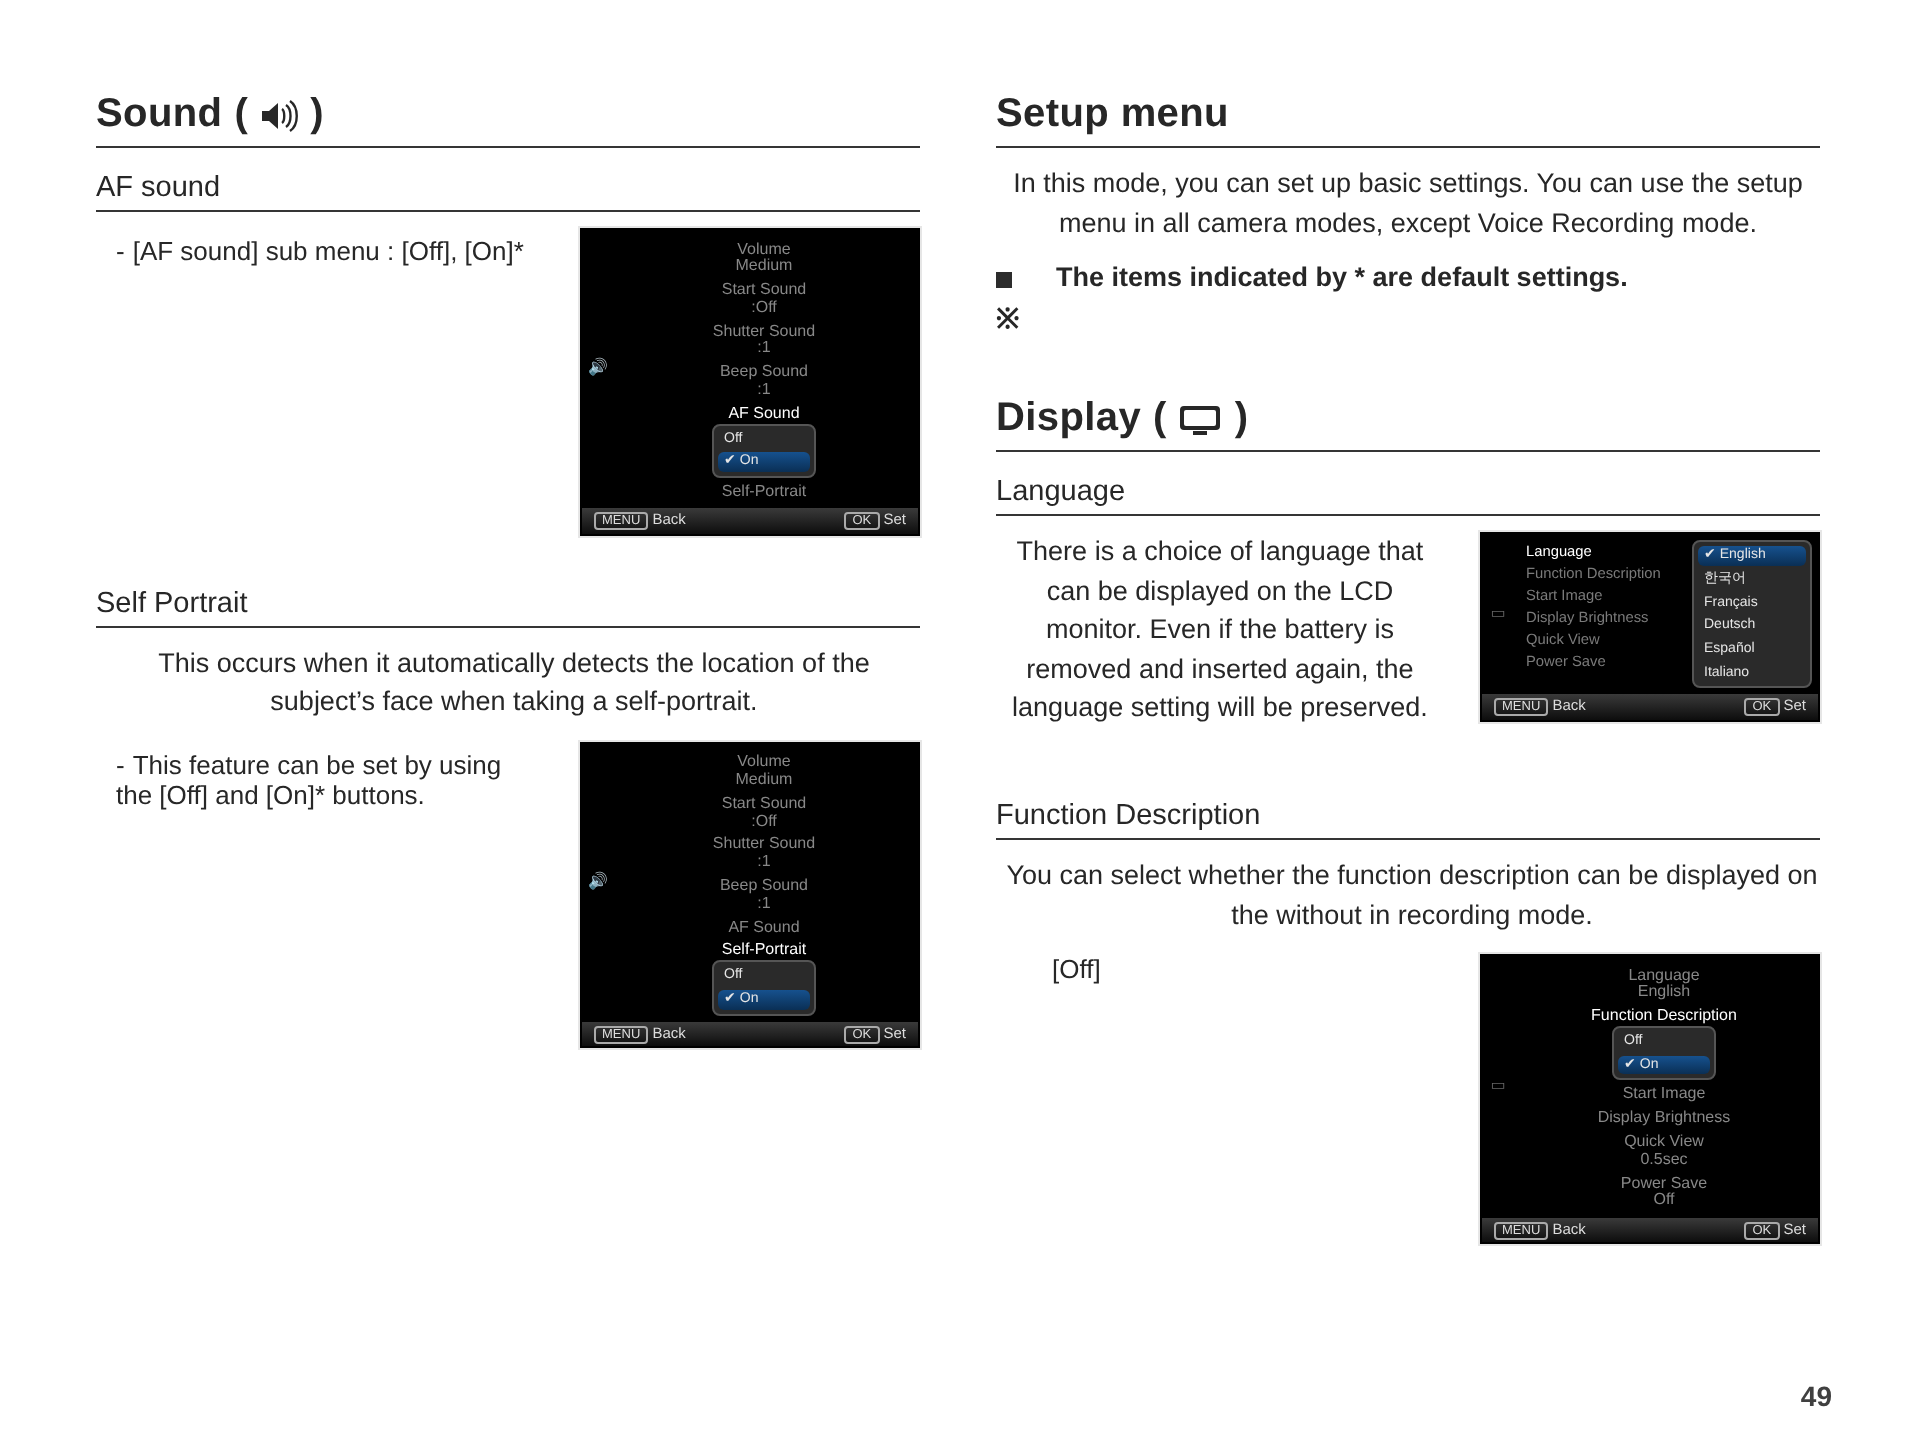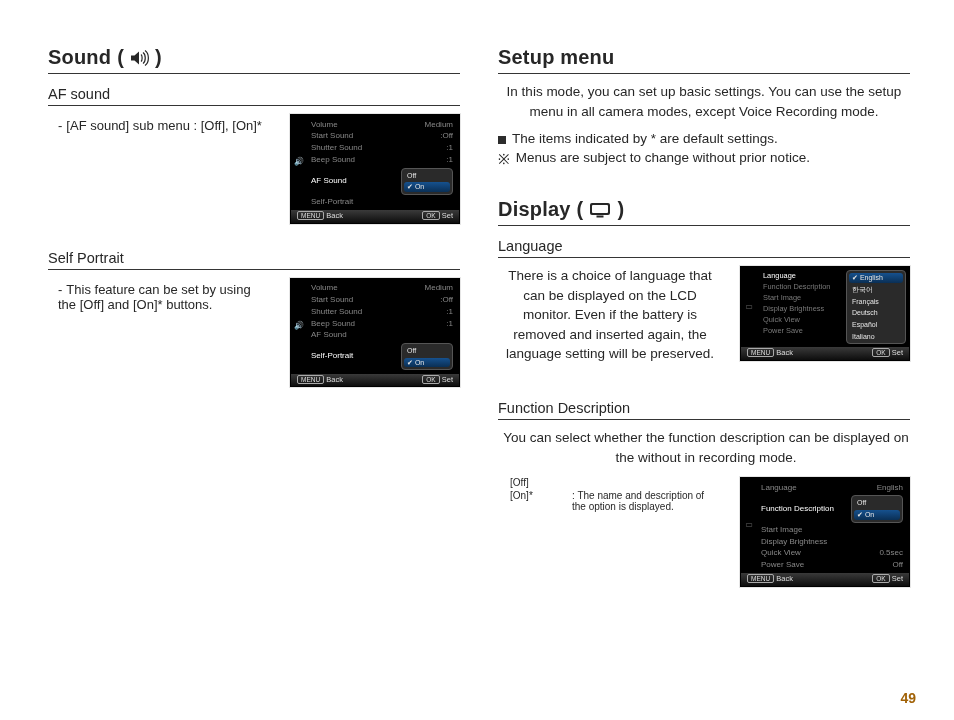--- a/index.html
+++ b/index.html
@@ -10,42 +10,42 @@
   }
   html,body{margin:0;padding:0;background:var(--page);font-family:Arial,Helvetica,sans-serif;color:var(--text);}
   .page{width:954px;height:720px;position:relative;box-sizing:border-box;padding:46px 44px 18px 48px;}
   .cols{display:flex;gap:38px;}
   .col{flex:1;min-width:0;}
   h2{font-size:20px;font-weight:bold;margin:0 0 4px 0;letter-spacing:0.2px;display:flex;align-items:center;gap:6px;}
   .head-rule{border-top:1.5px solid var(--rule);margin:4px 0 8px 0;}
   h3{font-size:14.5px;font-weight:normal;margin:12px 0 2px 0;}
   .sub-rule{border-top:1px solid var(--rule);margin:3px 0 8px 0;}
   p{font-size:13.5px;line-height:1.45;margin:0 0 10px 6px;text-align:center;}
-  .note{font-size:13.5px;margin:4px 0 4px 0;display:flex;gap:6px;}
+  .note{font-size:13.5px;margin:4px 0 4px 0;display:flex;gap:22px;font-weight:bold;}
   .bul{width:8px;height:8px;background:#2c2c2c;flex:0 0 auto;margin-top:5px;}
   .x  {font-size:14px;line-height:1;margin-top:2px;}
   .sub{font-size:13px;margin:4px 0 10px 10px;}
   .dash{margin-right:4px;}
-  .fd-row{display:flex;gap:20px;font-size:10px;margin:0 0 2px 12px;}
+  .fd-row{display:flex;gap:8px;font-size:13px;margin:0 0 2px 28px;}
   .fd-key{min-width:42px;}
   .spacer{height:14px;}
 
   
   .row{display:flex;gap:22px;align-items:flex-start;}
   .row > .txt{flex:1;}
   .row > .shot{flex:0 0 auto;}
 
-  .pagen{position:absolute;right:38px;bottom:14px;color:#a16207;font-weight:bold;font-size:14px;}
+  .pagen{position:absolute;right:38px;bottom:14px;color:#404040;font-weight:bold;font-size:14px;}
 
   
   .lcd{width:168px;border:1px solid #000;box-shadow:0 0 0 1px #e6e6e6;background:#000;color:#888;font-size:8px;line-height:1.1;}
   .lcd .body{display:flex;}
   .lcd .side{width:16px;display:flex;flex-direction:column;align-items:center;justify-content:center;gap:7px;color:#666;font-size:8px;}
   .lcd .rows{flex:1;padding:4px 2px 2px 0;}
-  .lcd .r{display:flex;justify-content:space-between;padding:1.5px 4px;align-items:center;}
+  .lcd .r{display:flex;justify-content:space-between;padding:1.5px 4px;align-items:center;flex-direction:column;}
   .lcd .r.hl{color:#fff;}
   .lcd .bar{display:flex;justify-content:space-between;align-items:center;background:linear-gradient(#3a3a3a,#0d0d0d);padding:2px 6px;font-size:7.5px;color:#ddd;}
   .lcd .chip{border:1px solid #aaa;border-radius:2px;padding:0 3px;font-size:6.5px;color:#ddd;}
 
   .opts{width:46px;background:#2a2a2a;border:1px solid #555;border-radius:4px;padding:2px 2px;display:flex;flex-direction:column;gap:2px;}
   .opt{font-size:7px;color:#e6e6e6;padding:1px 3px;border-radius:3px;display:flex;align-items:center;gap:2px;}
   .opt.active{background:linear-gradient(#16518e,#0a2f55);}
   .chk{font-size:7px;}
 
   
@@ -130,20 +130,21 @@
               <span><span class="chip">OK</span>&nbsp;<span>Set</span></span>
             </div>
           </div>
         </div>
       </div>
 
       <div class="spacer"></div>
 
       <h3>Self Portrait</h3>
       <div class="sub-rule"></div>
+      <p>This occurs when it automatically detects the location of the subject’s face when taking a self-portrait.</p>
 
       <div class="row">
         <div class="txt">
           <div class="sub"><span class="dash">-</span><span>This feature can be set by using the [Off] and [On]* buttons.</span></div>
         </div>
         <div class="shot">
 
           <div class="lcd">
             <div class="body">
               <div class="side">
@@ -194,21 +195,20 @@
     <div class="col">
       <h2>Setup menu</h2>
       <div class="head-rule"></div>
       <p style="margin-left:0">In this mode, you can set up basic settings. You can use the setup menu in all camera modes, except Voice Recording mode.</p>
       <div class="note">
           <span class="bul"></span>
           <span>The items indicated by * are default settings.</span>
         </div>
       <div class="note">
           <span class="x">※</span>
-          <span>Menus are subject to change without prior notice.</span>
         </div>
 
       <div style="height:28px"></div>
 
       <h2>
         <span>Display</span>
         <span>(</span>
         <span class="ic">
           <svg width="22" height="16" viewBox="0 0 44 32">
               <rect x="2" y="2" width="40" height="24" rx="4" fill="#272727"></rect>
@@ -267,24 +267,20 @@
 
       <h3>Function Description</h3>
       <div class="sub-rule"></div>
       <p style="margin-left:4px">You can select whether the function description can be displayed on the without in recording mode.</p>
 
       <div class="row">
         <div class="txt">
           <div class="fd-row">
               <span class="fd-key">[Off]</span>
             </div>
-          <div class="fd-row">
-              <span class="fd-key">[On]*</span>
-              <span>: The name and description of the option is displayed.</span>
-            </div>
         </div>
         <div class="shot">
 
           <div class="lcd">
             <div class="body">
               <div class="side">
                   <span>▭</span>
                 </div>
               <div class="rows">
                 <div class="r">

